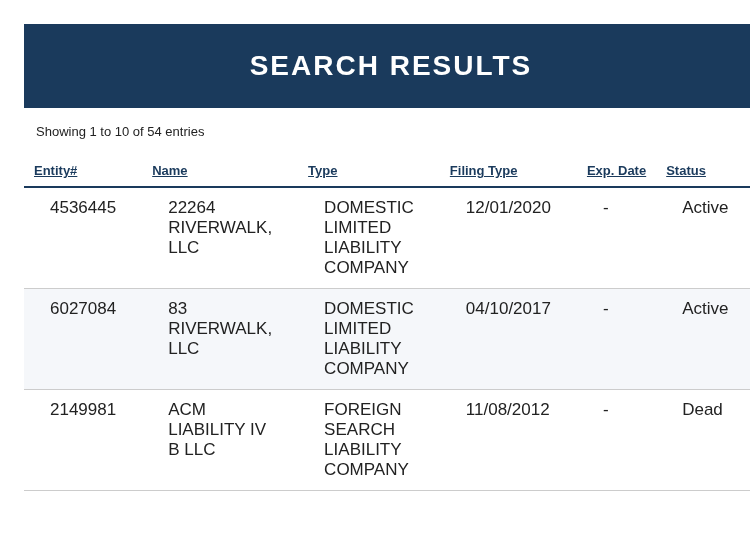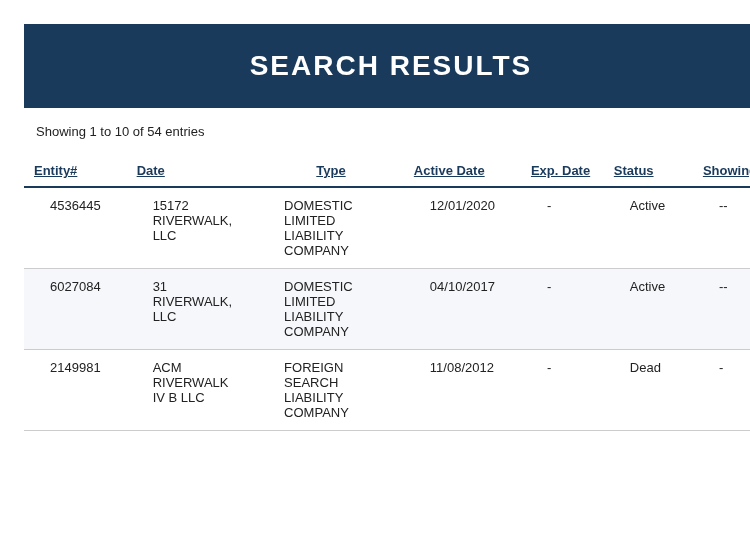--- a/index.html
+++ b/index.html
@@ -49,73 +49,73 @@
       border-bottom: 1px solid #ccc;
       background: #fff;
     }
     tbody tr:nth-child(even) {
       background: #f5f7fa;
     }
     tbody td {
       padding: 10px 26px;
       vertical-align: top;
       color: #222;
-      font-size: 13px;
+      font-size: 17px;
     }
     .col-entity { width: 80px; }
     .col-name { width: 130px; }
-    .col-type { width: 160px; text-align: center; }
+    .col-type { width: 160px; }
     .col-filing { width: 100px; }
     .col-exp { width: 85px; }
     .col-status { width: 90px; }
     .col-location { width: 85px; }
   </style>
 </head>
 <body>
 
 <div class="page-header">
   <h1>SEARCH RESULTS</h1>
 </div>
 
 <div class="results-info">Showing 1 to 10 of 54 entries</div>
 
 <table>
   <thead>
     <tr>
       <th class="col-entity">Entity#</th>
-      <th class="col-name">Date</th>
+      <th class="col-name">Name</th>
       <th class="col-type">Type</th>
-      <th class="col-filing">Active Date</th>
+      <th class="col-filing">Filing Type</th>
       <th class="col-exp">Exp. Date</th>
       <th class="col-status">Status</th>
       <th class="col-location">Showing</th>
     </tr>
   </thead>
   <tbody id="table-body">
   <tr>
         <td>4536445</td>
-        <td>15172 RIVERWALK, LLC</td>
+        <td>22264 RIVERWALK, LLC</td>
         <td>DOMESTIC LIMITED LIABILITY COMPANY</td>
         <td>12/01/2020</td>
         <td>-</td>
         <td>Active</td>
         <td>--</td>
       </tr>
       <tr>
         <td>6027084</td>
-        <td>31 RIVERWALK, LLC</td>
+        <td>83 RIVERWALK, LLC</td>
         <td>DOMESTIC LIMITED LIABILITY COMPANY</td>
         <td>04/10/2017</td>
         <td>-</td>
         <td>Active</td>
         <td>--</td>
       </tr>
       <tr>
         <td>2149981</td>
-        <td>ACM RIVERWALK IV B LLC</td>
+        <td>ACM LIABILITY IV B LLC</td>
         <td>FOREIGN SEARCH LIABILITY COMPANY</td>
         <td>11/08/2012</td>
         <td>-</td>
         <td>Dead</td>
         <td>-</td>
       </tr>
     </tbody>
 </table>
 
 </body></html>

